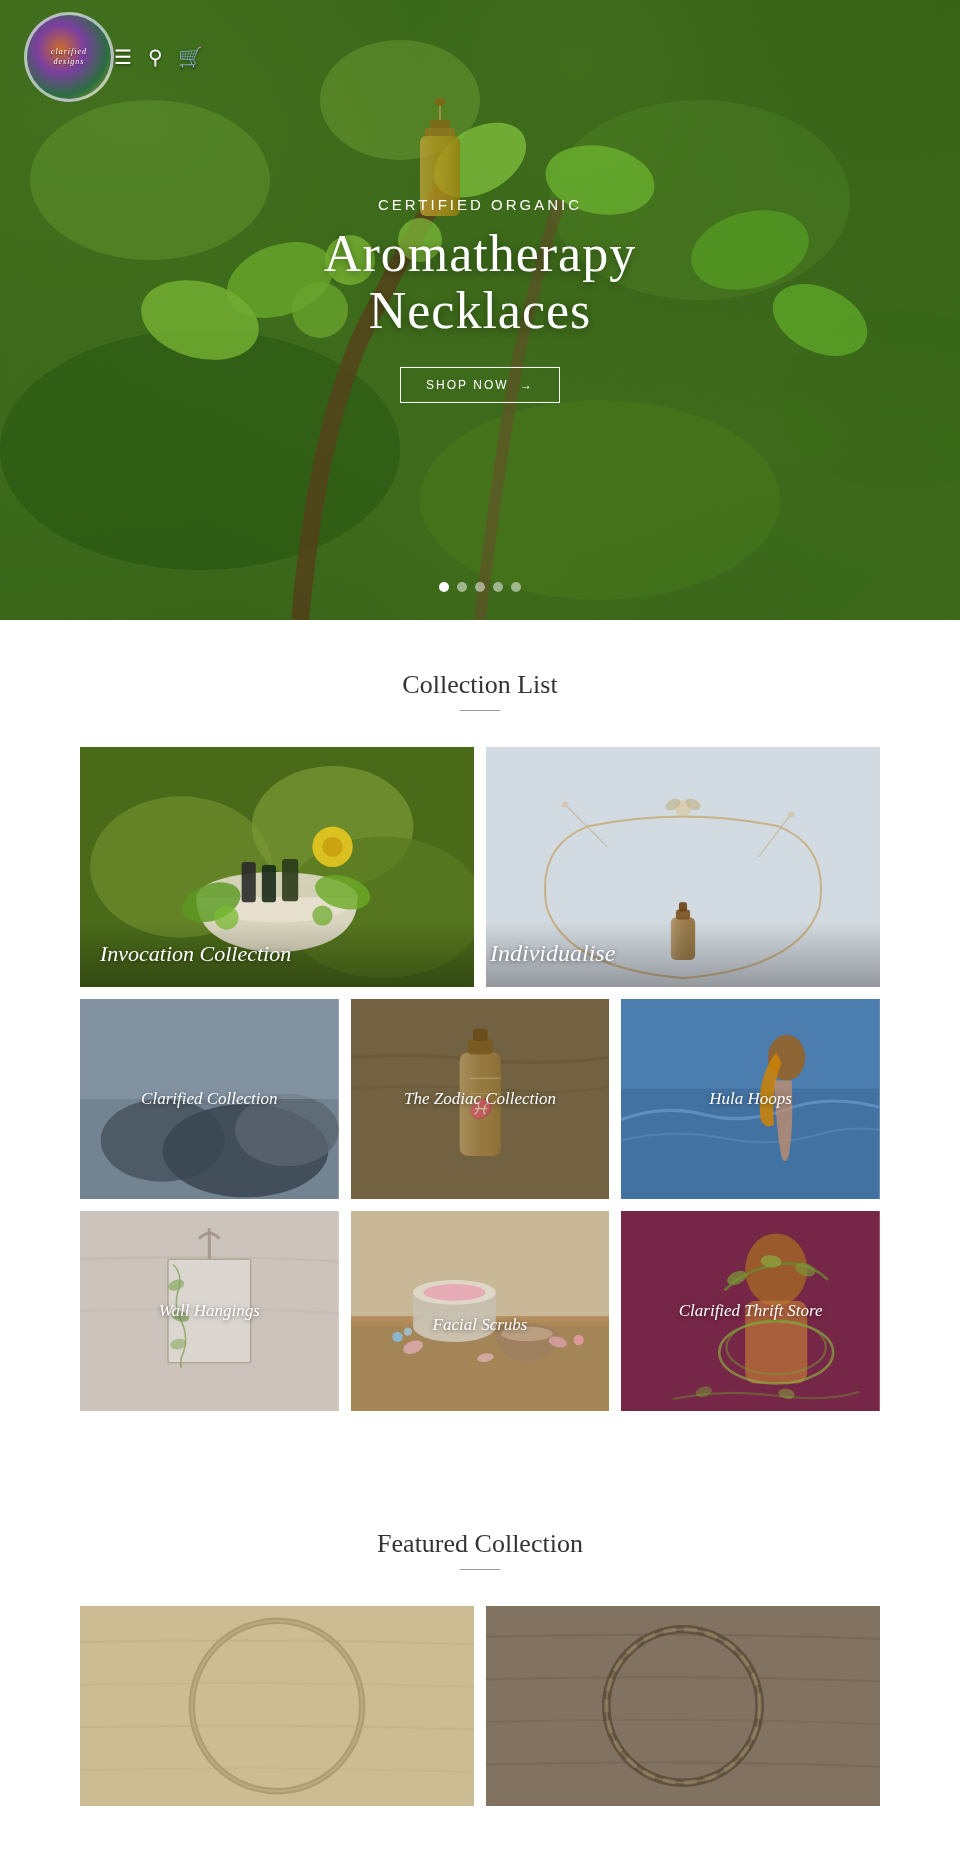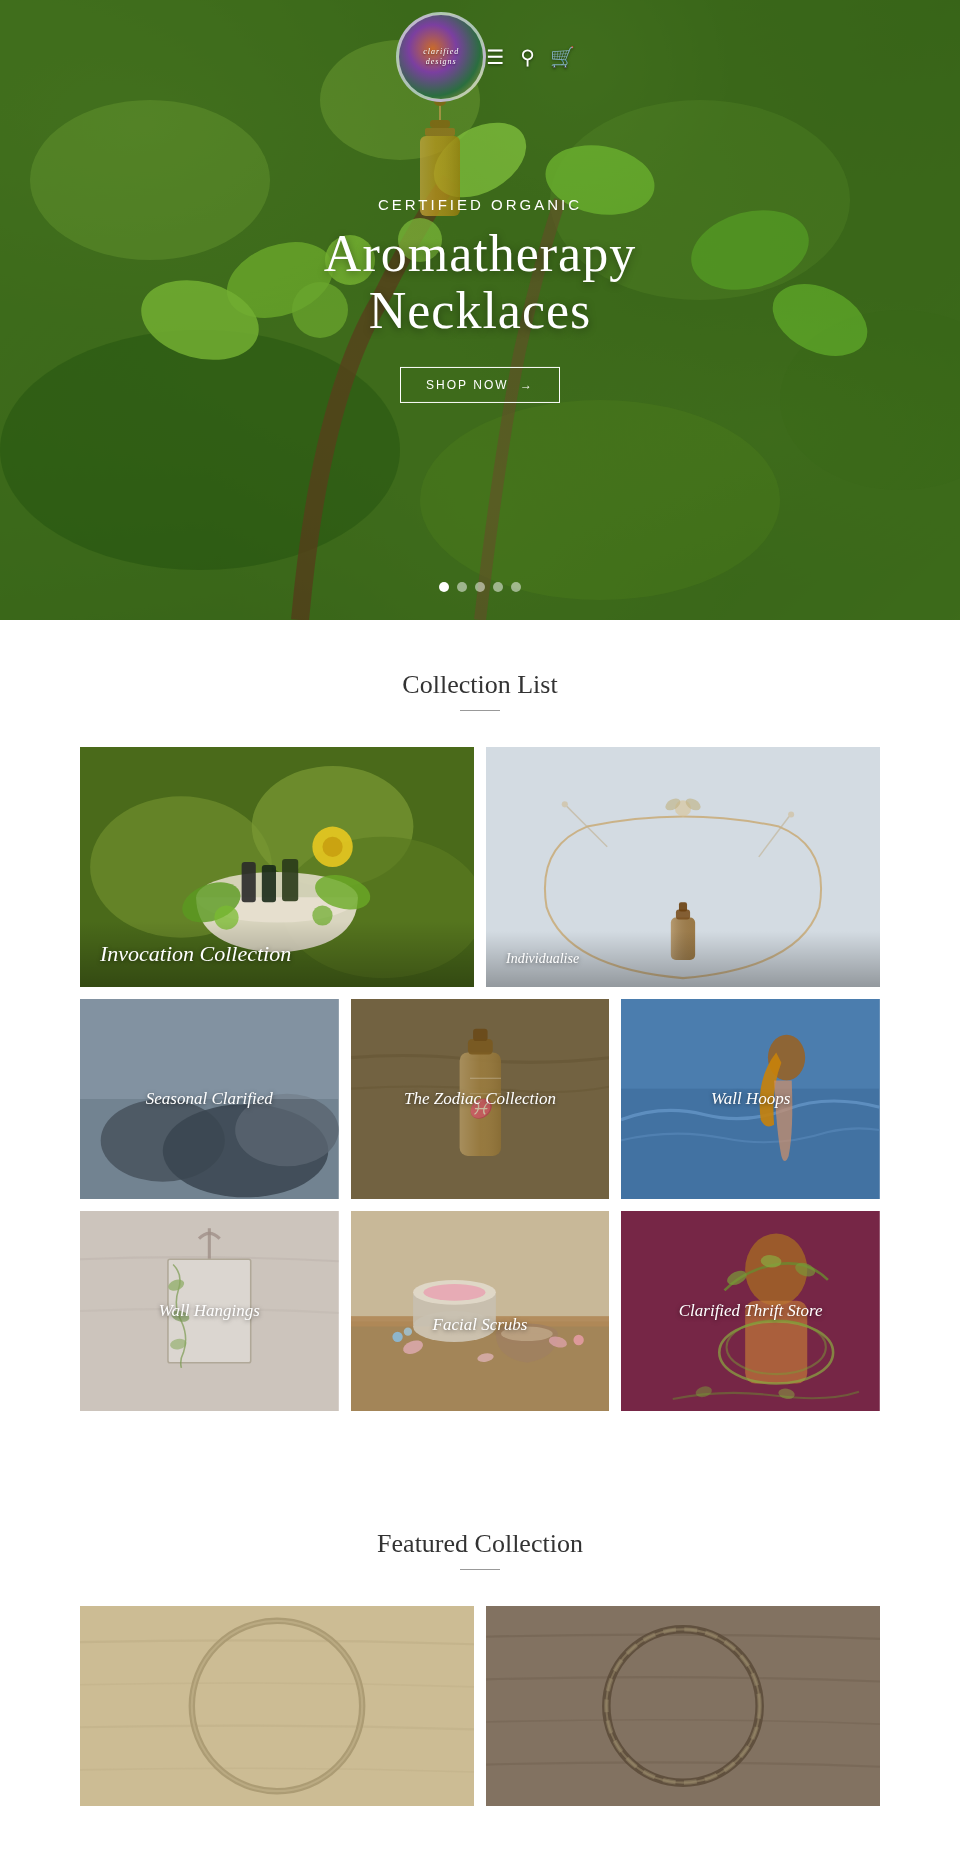--- a/index.html
+++ b/index.html
@@ -1,25 +1,25 @@
 <!DOCTYPE html>
 <html><head>
   <meta charset="utf-8">
   <style>
     * { margin: 0; padding: 0; box-sizing: border-box; }
     body { font-family: Georgia, serif; background: #fff; width: 960px; }
 
     
     .header {
       position: absolute;
-      top: 0; left: 12px; right: 0;
+      top: 0; left: 0; right: 0;
       z-index: 10;
       display: flex;
       align-items: center;
-      justify-content: center;
+      justify-content: flex-start;
       padding: 12px 24px;
     }
     .logo-circle {
       width: 90px; height: 90px;
       border-radius: 50%;
       background: radial-gradient(circle at 40% 40%, #c96b2a, #7b3fa0, #2a6e3f, #d4a82a);
       display: flex; align-items: center; justify-content: center;
       overflow: hidden;
       border: 3px solid rgba(255,255,255,0.6);
     }
@@ -351,38 +351,38 @@
               <stop offset="0%" stop-color="#fff" stop-opacity="0.4"></stop>
               <stop offset="100%" stop-color="#000" stop-opacity="0.1"></stop>
             </linearGradient>
           </defs>
 
           <line x1="80" y1="60" x2="120" y2="100" stroke="#c0b090" stroke-width="1.5" opacity="0.6"></line>
           <circle cx="78" cy="58" r="3" fill="#d0c0a0" opacity="0.7"></circle>
           <line x1="300" y1="70" x2="270" y2="110" stroke="#c0b090" stroke-width="1.5" opacity="0.6"></line>
           <circle cx="302" cy="68" r="3" fill="#d0c0a0" opacity="0.7"></circle>
         </svg>
-        <div class="collection-label" style="font-size:14px;padding:20px 20px;font-family:Liberation Serif, serif;">Individualise</div>
+        <div class="collection-label" style="font-size:24px;padding:20px 4px;font-family:Liberation Serif, serif;">Individualise</div>
       </div>
     </div>
 
     <div class="collection-row row-2">
 
       <div class="collection-item" style="height:200px;">
         <svg width="100%" height="200" viewBox="0 0 250 200" preserveAspectRatio="xMidYMid slice" style="display:block;">
           <rect width="250" height="200" fill="#6a7a88"></rect>
           <rect width="250" height="200" fill="#8090a0" opacity="0.4"></rect>
 
           <ellipse cx="80" cy="140" rx="60" ry="40" fill="#4a5560" opacity="0.9"></ellipse>
           <ellipse cx="160" cy="150" rx="80" ry="45" fill="#3a4550" opacity="0.85"></ellipse>
           <ellipse cx="200" cy="130" rx="50" ry="35" fill="#5a6570" opacity="0.8"></ellipse>
 
           <rect x="0" y="0" width="250" height="100" fill="#9aaab8" opacity="0.4"></rect>
         </svg>
-        <div class="collection-label-center" style="font-size:17px;line-height:1.3;">Seasonal Clarified</div>
+        <div class="collection-label-center" style="font-size:17px;line-height:1.3;">Clarified Collection</div>
       </div>
 
       <div class="collection-item" style="height:200px;">
         <svg width="100%" height="200" viewBox="0 0 250 200" preserveAspectRatio="xMidYMid slice" style="display:block;">
           <rect width="250" height="200" fill="#6a5a3a"></rect>
 
           <rect width="250" height="200" fill="#7a6a48" opacity="0.5"></rect>
           <path d="M0 60 Q60 55 120 62 Q180 68 250 60" stroke="#5a4a28" stroke-width="3" fill="none" opacity="0.3"></path>
           <path d="M0 90 Q80 85 160 92 Q210 96 250 88" stroke="#5a4a28" stroke-width="2" fill="none" opacity="0.25"></path>
 
@@ -415,21 +415,21 @@
           <path d="M0 140 Q50 128 100 138 Q150 148 200 132 Q225 126 250 130" stroke="#5a8abb" stroke-width="2" fill="none" opacity="0.6"></path>
 
           <rect width="250" height="90" fill="#5a8ec0" opacity="0.4"></rect>
 
           <ellipse cx="160" cy="60" rx="18" ry="22" fill="#9a6020" opacity="0.85"></ellipse>
 
           <path d="M150 55 Q130 80 135 120 Q140 130 148 125 Q145 90 155 65" fill="#c8820a" opacity="0.9"></path>
 
           <path d="M148 82 Q150 130 155 155 Q158 165 162 155 Q167 130 165 82" fill="#d0906a" opacity="0.7"></path>
         </svg>
-        <div class="collection-label-center" style="font-size:17px;">Wall Hoops</div>
+        <div class="collection-label-center" style="font-size:17px;">Hula Hoops</div>
       </div>
     </div>
 
     <div class="collection-row row-3">
 
       <div class="collection-item" style="height:200px;">
         <svg width="100%" height="200" viewBox="0 0 250 200" preserveAspectRatio="xMidYMid slice" style="display:block;">
           <rect width="250" height="200" fill="#d0c8c0"></rect>
           <rect width="250" height="200" fill="#c8c0b8" opacity="0.5"></rect>
 

